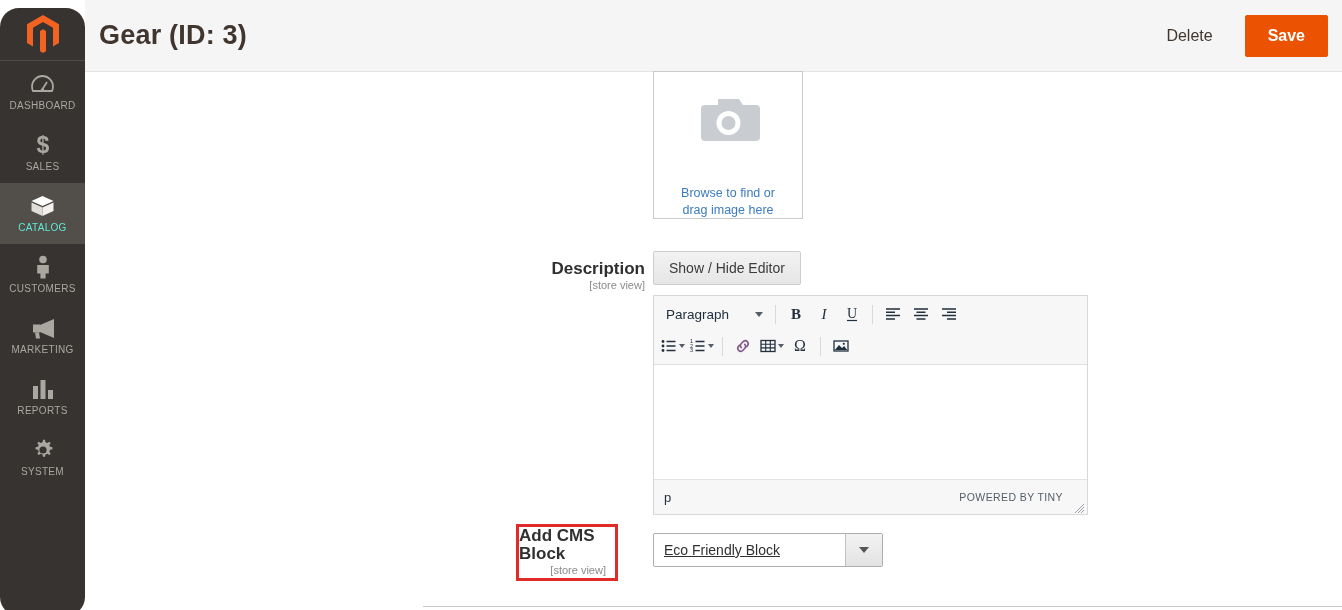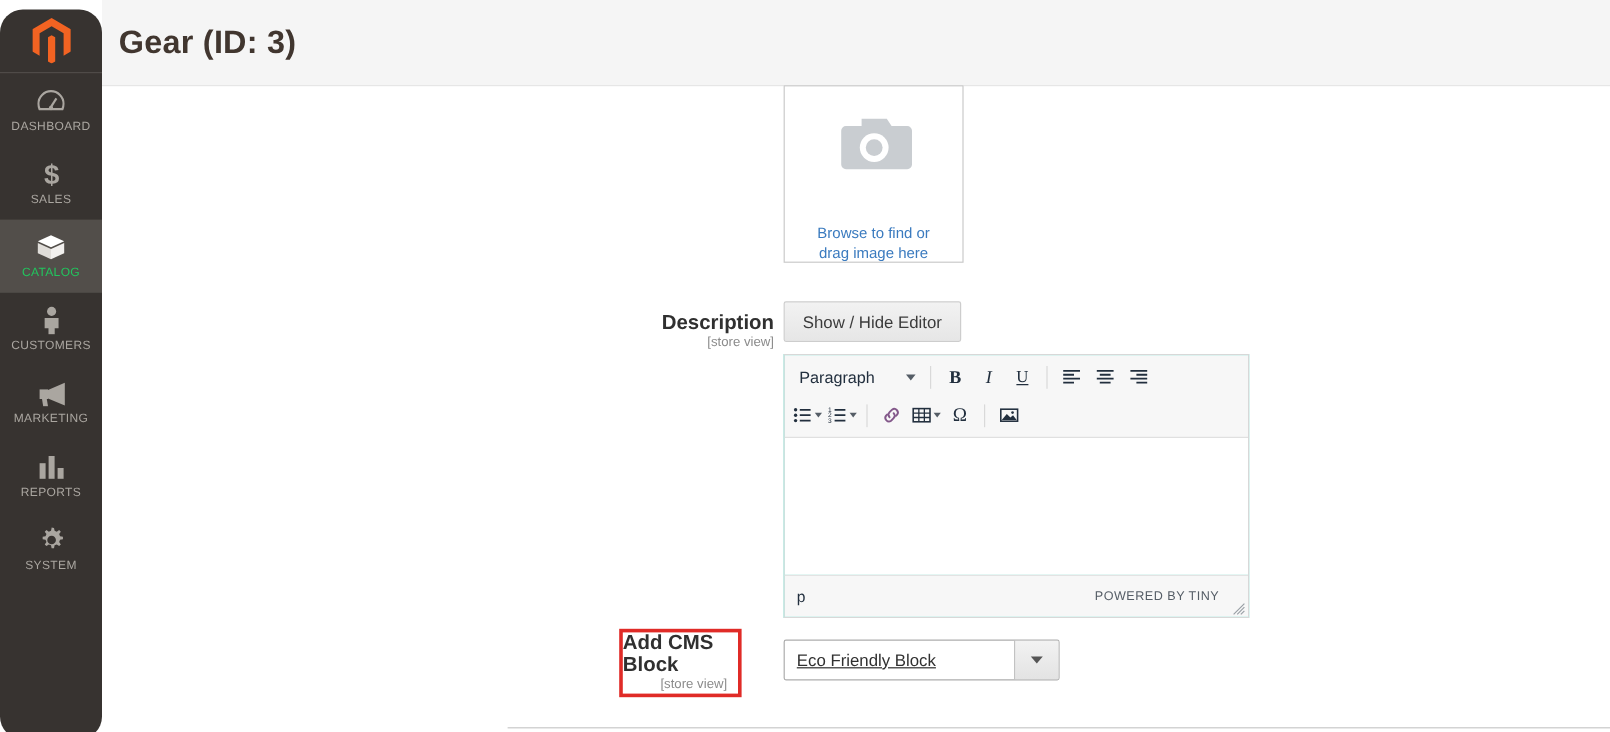--- a/index.html
+++ b/index.html
@@ -28,21 +28,21 @@
 
   .nav-item {
     height: 61px;
     display: flex; flex-direction: column;
     align-items: center; justify-content: center;
     gap: 5px;
     color: #aaa6a0;
     cursor: pointer;
     user-select: none;
   }
-  .nav-item.active { background: #524e4a; color: #22c55e; }
+  .nav-item.active { background: #524e4a; color: #5eead4; }
   .nav-ico { display: flex; align-items: center; justify-content: center; height: 24px; }
   .nav-ico svg { display: block; }
   .nav-label {
     font-size: 10px;
     letter-spacing: 0.3px;
     line-height: 1;
     white-space: nowrap;
   }
 
   
@@ -149,23 +149,23 @@
     font-size: 14px;
     color: #3b3b3b;
     padding: 8px 15px;
     cursor: pointer;
   }
 
   
   #editor {
     position: absolute;
     left: 568px; top: 35px;
-    width: 388px;
+    width: 435px;
     border: 1px solid #d8d8d8;
-    background: #5eead4;
+    background: #22c55e;
   }
   .tox-toolbar {
     background: #f7f7f7;
     border-bottom: 1px solid #e0e0e0;
     padding: 2px 0;
   }
   .tox-row {
     display: flex; align-items: center;
     height: 32px;
     padding: 0 4px;
@@ -383,20 +383,24 @@
             <path d="M12 1.5 l2 .4 .5 2.4 1.8 .75 2-1.4 1.4 1.4 -1.4 2 .75 1.8 2.4 .5 0 2 -2.4 .5 -.75 1.8 1.4 2 -1.4 1.4 -2-1.4 -1.8 .75 -.5 2.4 -2 0 -.5-2.4 -1.8-.75 -2 1.4 -1.4-1.4 1.4-2 -.75-1.8 -2.4-.5 0-2 2.4-.5 .75-1.8 -1.4-2 1.4-1.4 2 1.4 1.8-.75 .5-2.4z" fill="#aaa6a0"></path>
             <circle cx="12" cy="12" r="3.6" fill="#373330"></circle>
           </svg>
       </span>
       <span class="nav-label">SYSTEM</span>
     </div>
   </div>
 
   <div id="page-header">
     <h1 id="page-title">Gear (ID: 3)</h1>
+    <div class="header-actions">
+      <button id="delete-btn">Delete</button>
+      <button id="save-btn">Save</button>
+    </div>
   </div>
 
   <div id="content">
 
     <div id="image-uploader">
       <span class="camera-ico">
         <svg width="63" height="50" viewBox="0 0 63 50">
           <path d="M21 5 h21 l4 6 h13 a4 4 0 0 1 4 4 v28 a4 4 0 0 1 -4 4 h-51 a4 4 0 0 1 -4 -4 v-28 a4 4 0 0 1 4 -4 h13 z" fill="#c9cdd1"></path>
           <circle cx="31.5" cy="29" r="12" fill="#ffffff"></circle>
           <circle cx="31.5" cy="29" r="7" fill="#c9cdd1"></circle>

